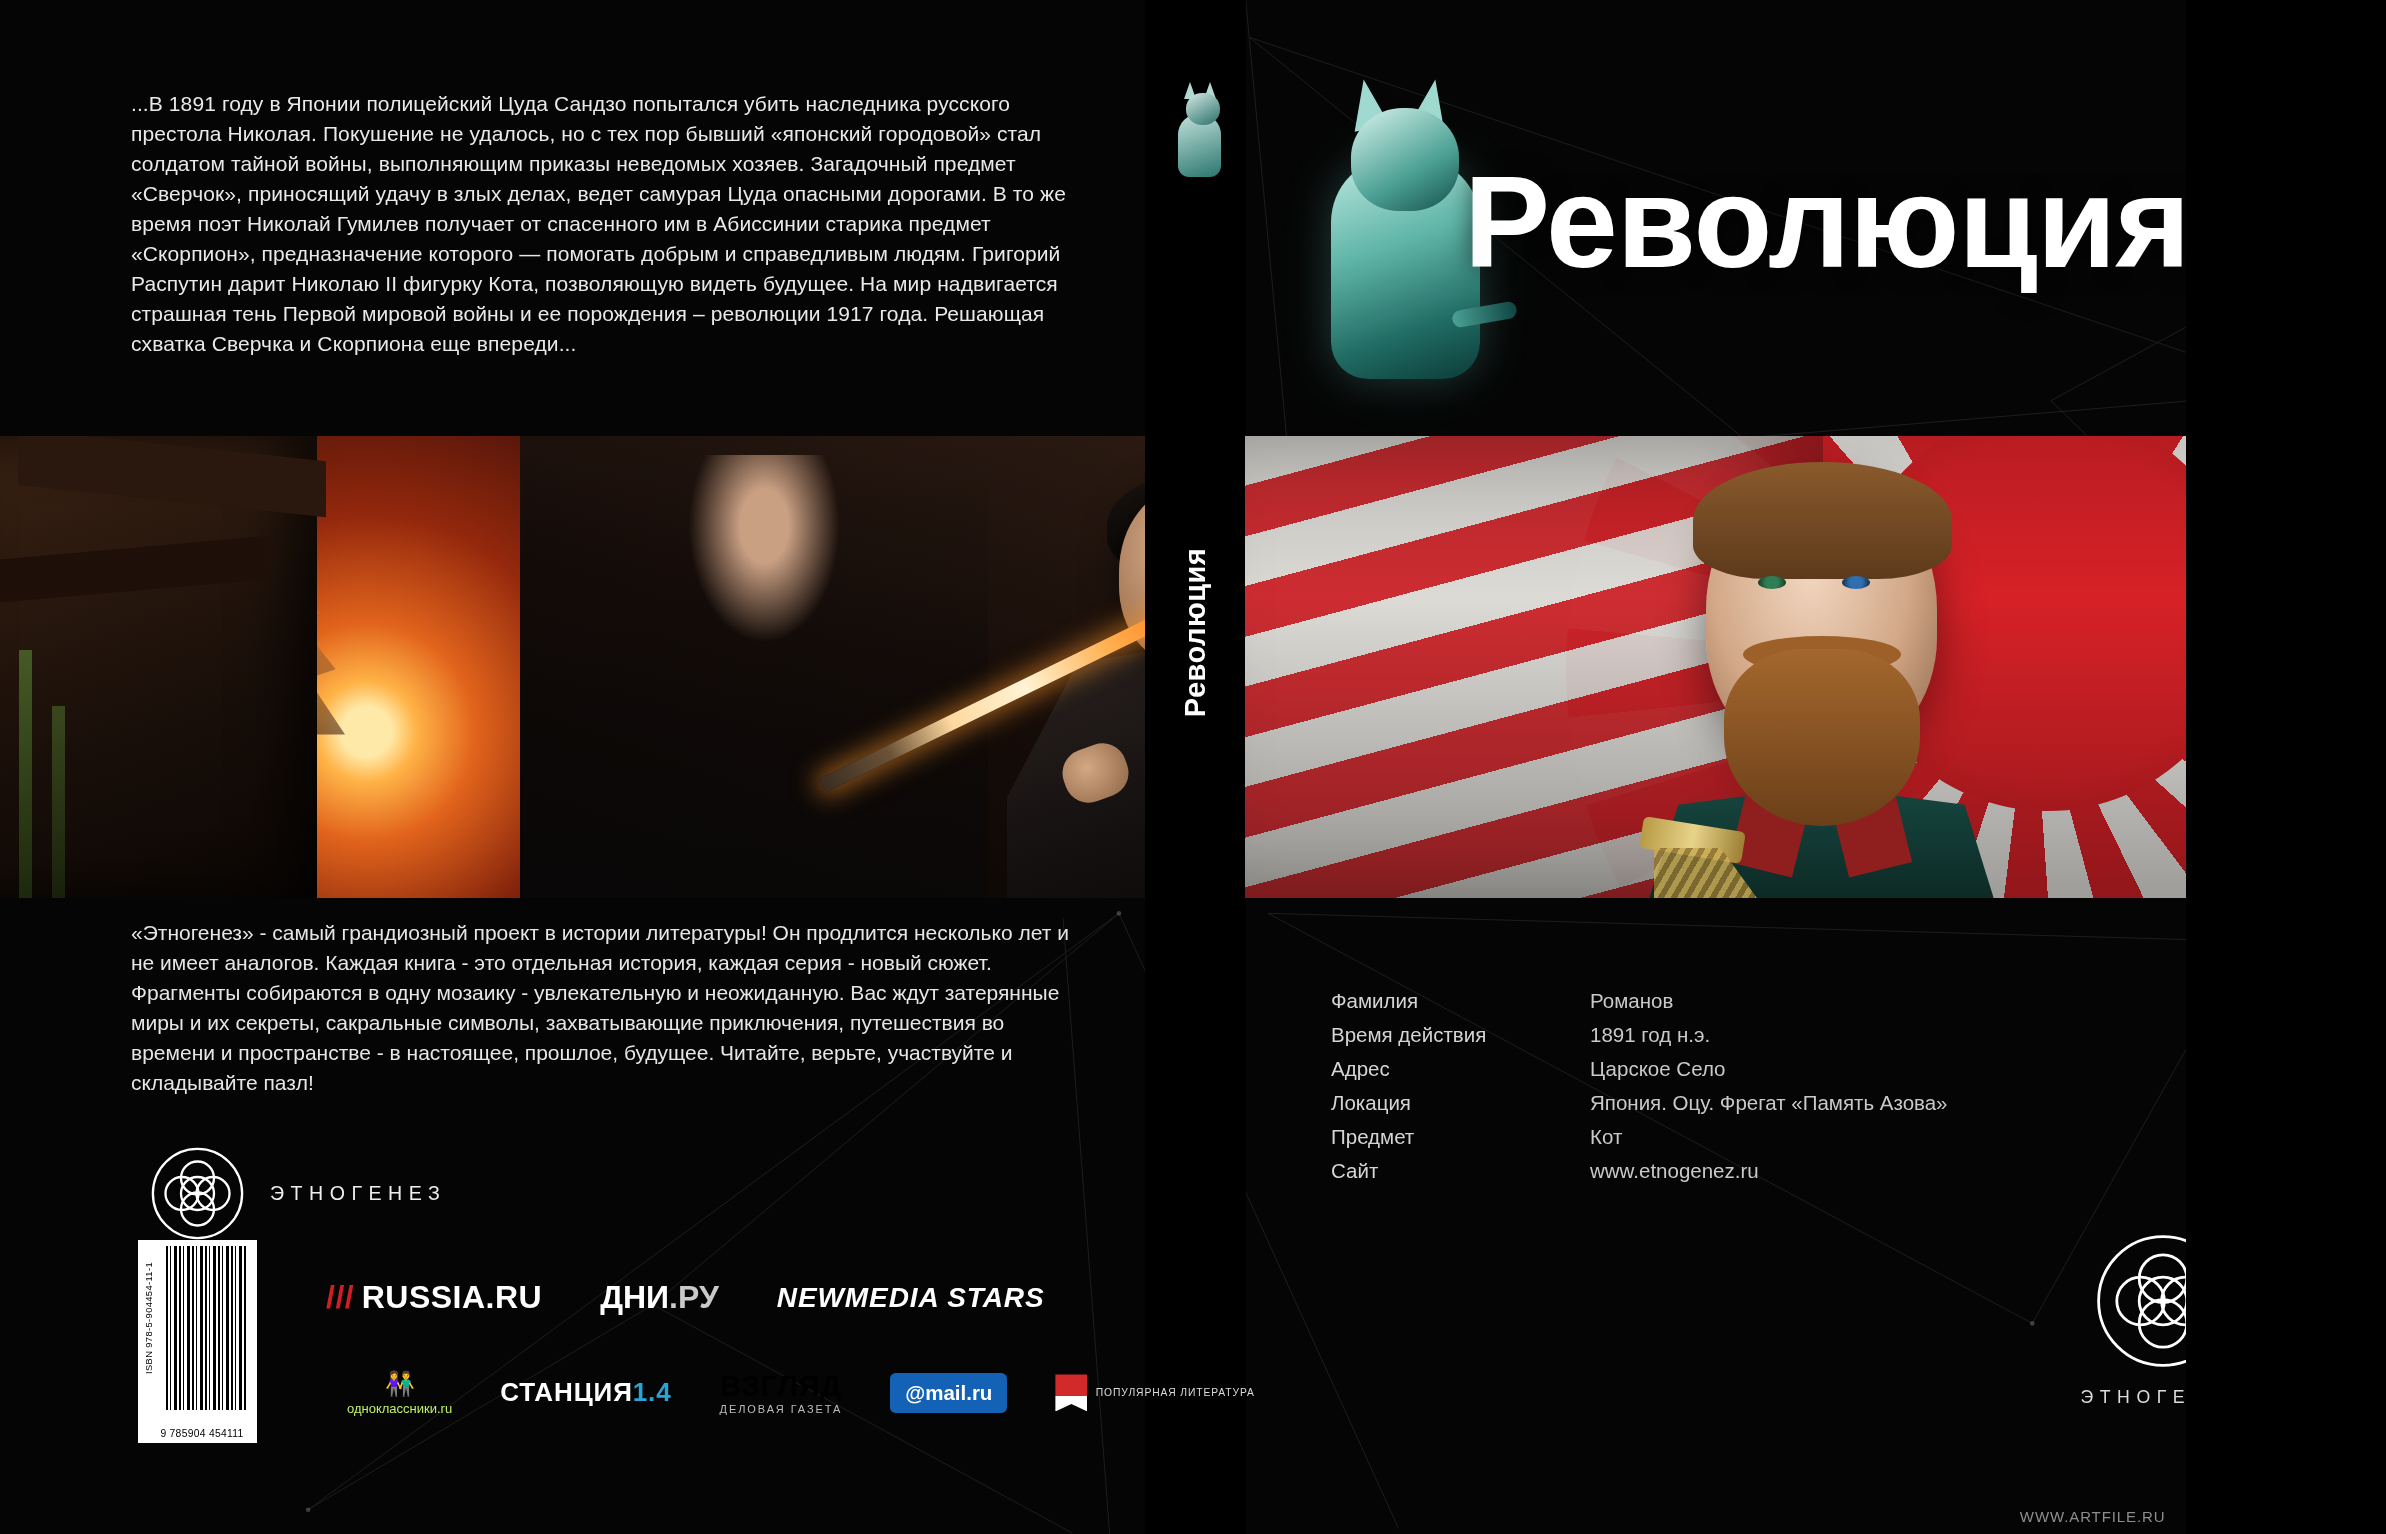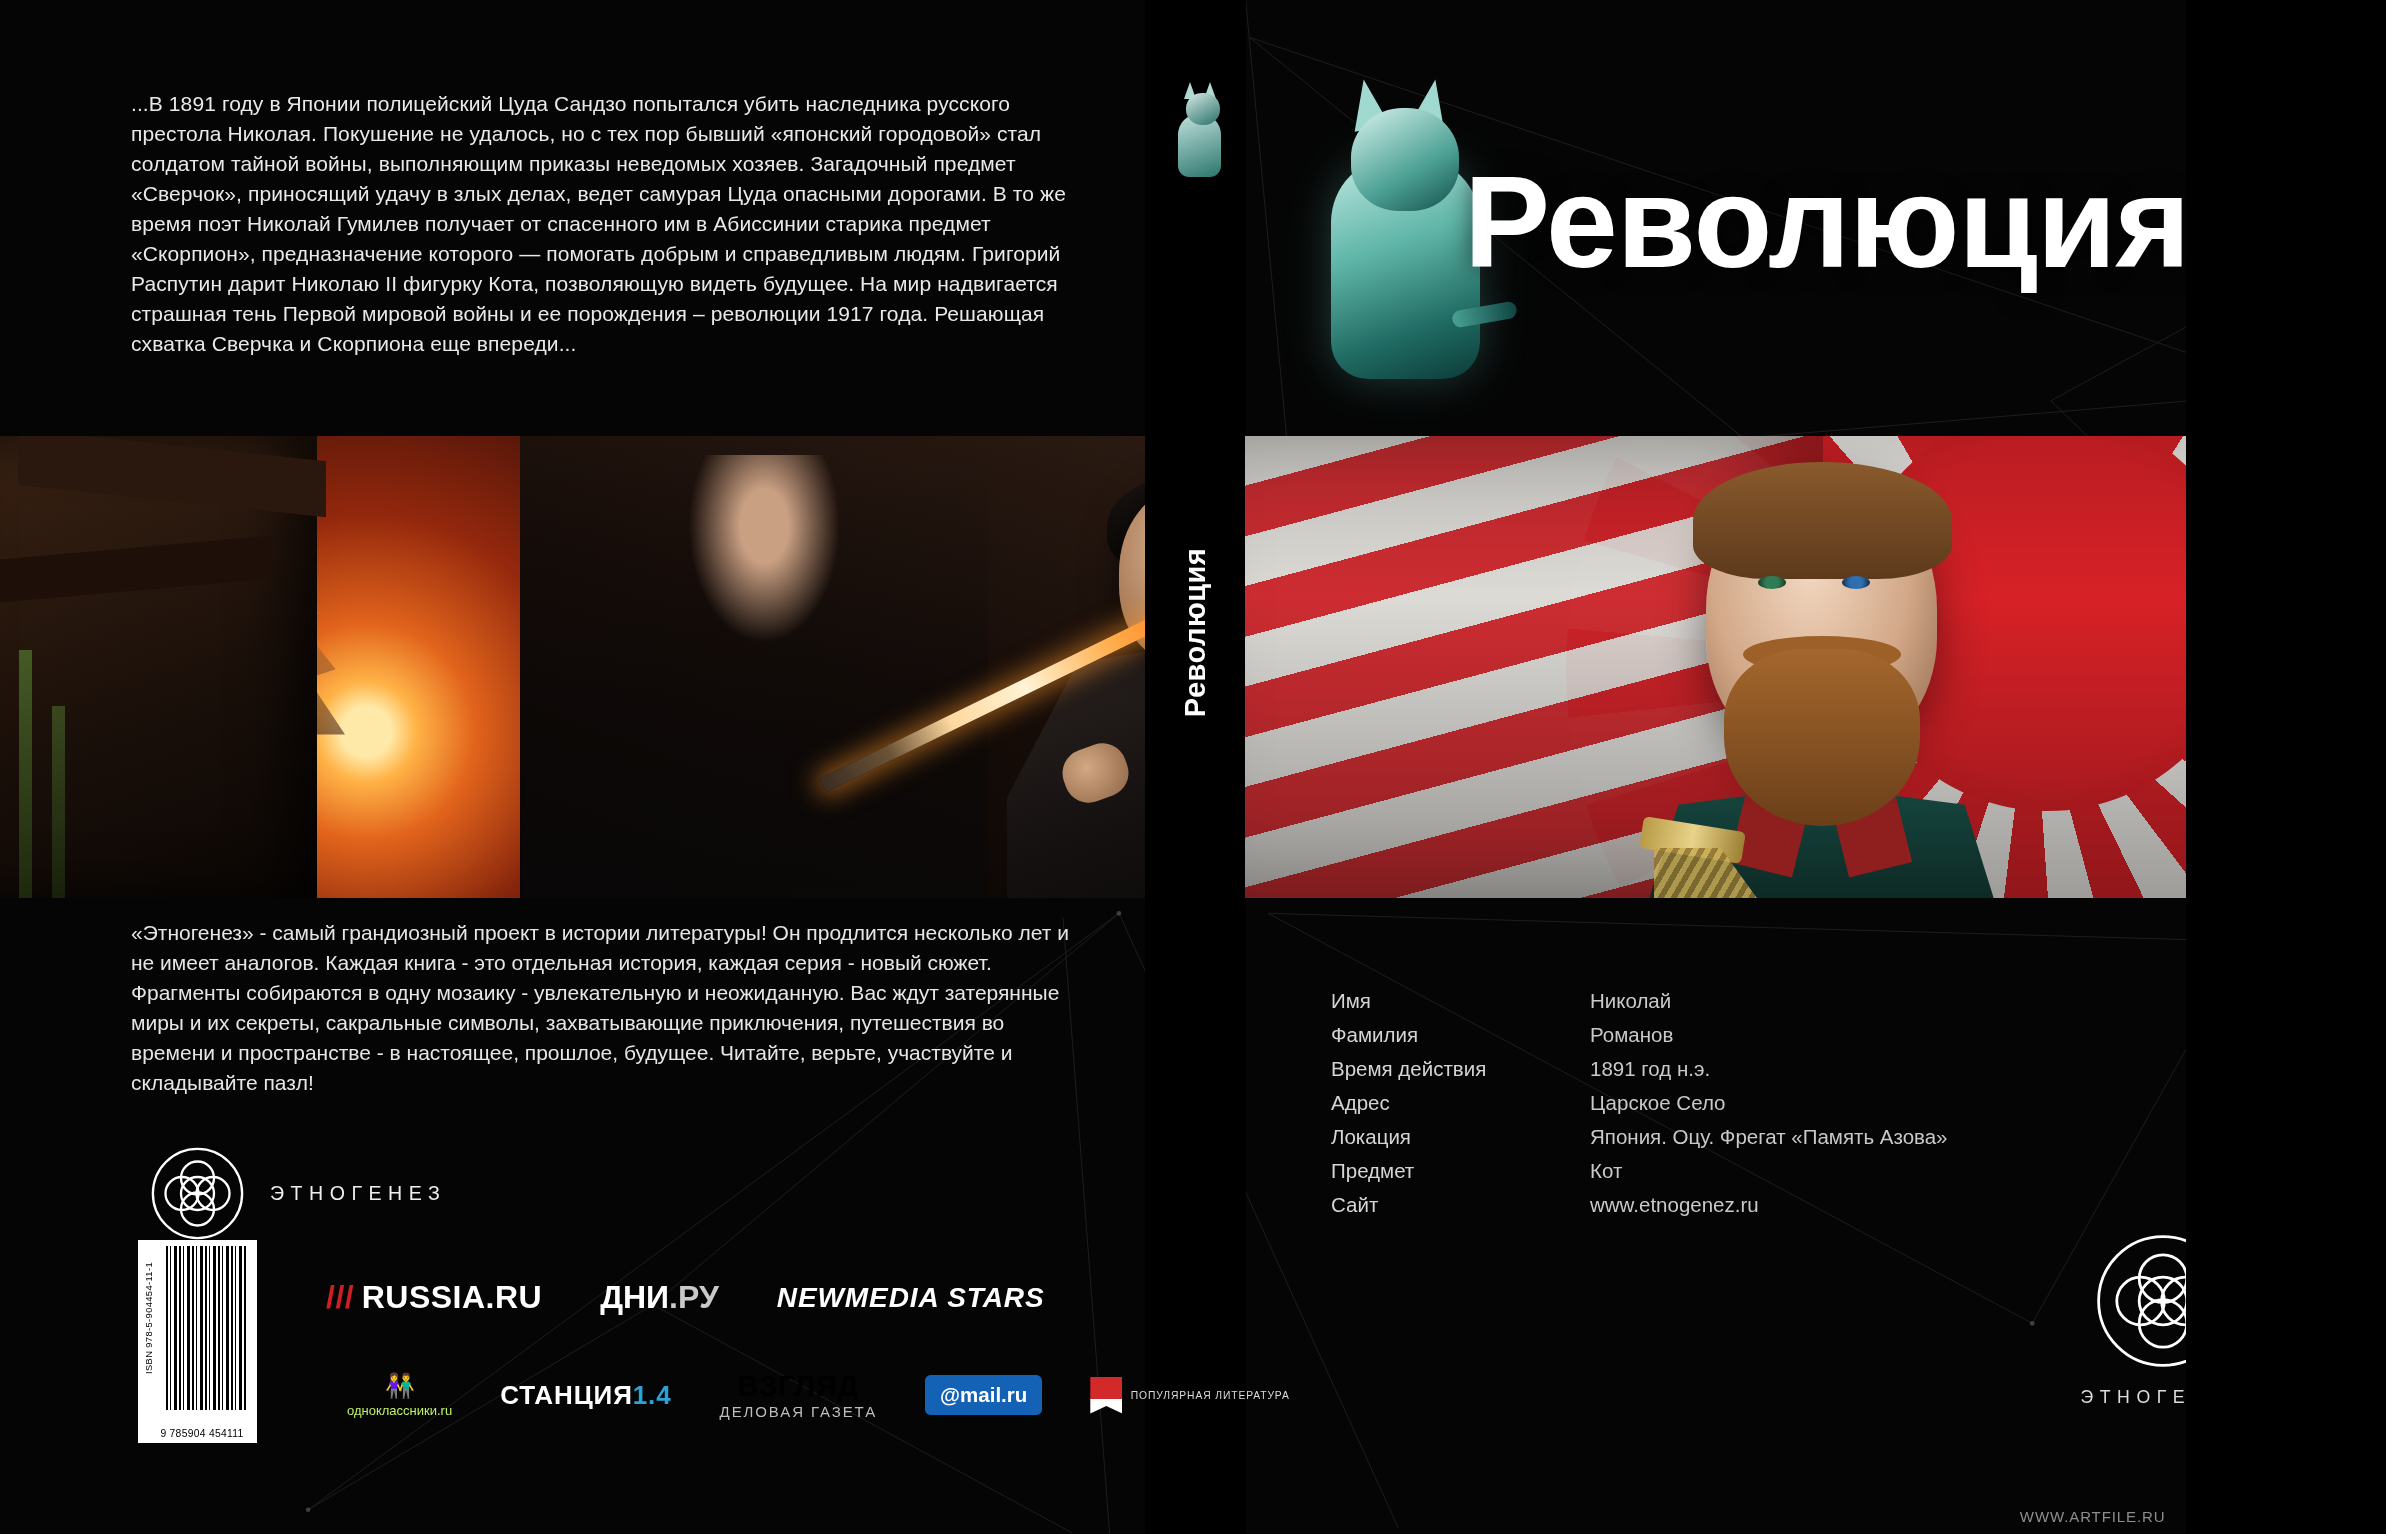--- a/index.html
+++ b/index.html
@@ -215,21 +215,21 @@
   .lg-dni{font-size:32px;font-weight:700;}
   .lg-dni .ru{color:#c9c9c9;}
   .lg-nms{font-size:28px;font-weight:700;font-style:italic;letter-spacing:0.9px;color:#fff;}
   .lg-ok{display:flex;flex-direction:column;align-items:center;}
   .lg-ok .glyphs{font-size:24px;letter-spacing:-1.9px;}
   .lg-ok .t{font-size:13px;color:#bef264;margin-top:2.8px;}
   .lg-stanciya{font-size:26px;font-weight:700;letter-spacing:0.9px;}
   .lg-stanciya .num{color:#2aa3d8;}
   .lg-vzglyad{display:flex;flex-direction:column;align-items:center;}
   .lg-vzglyad .t{font-size:29px;font-weight:700;letter-spacing:0.9px;}
-  .lg-vzglyad .s{font-size:15px;letter-spacing:1.9px;color:#bdbdbd;text-align:center;}
+  .lg-vzglyad .s{font-size:11px;letter-spacing:1.9px;color:#bdbdbd;text-align:center;}
   .lg-mail{background:#1462b5;border-radius:5.6px;padding:8.4px 15px;font-size:20.5px;font-weight:700;color:#fff;}
   .lg-pl{display:flex;align-items:center;gap:8.4px;}
   .lg-pl .flag{width:32px;height:37px;background:linear-gradient(180deg,#d22a2a 60%,#fff 60%);clip-path:polygon(0 0,100% 0,100% 100%,50% 80%,0 100%);}
   .lg-pl .t{font-size:10.3px;line-height:13px;letter-spacing:0.9px;color:#ddd;}
 
   .watermark{
     position:absolute;right:20.5px;bottom:9.3px;color:#8d8d8d;font-size:15px;letter-spacing:0.9px;
   }
 </style>
 </head>
@@ -322,24 +322,20 @@
     <div class="cat-body"></div>
     <div class="cat-tail"></div>
     <div class="cat-ear l"></div>
     <div class="cat-ear r"></div>
     <div class="cat-head"></div>
   </div>
   <div class="main-title">Революция</div>
 
   <div class="specs">
     <div class="row">
-      <div class="k">Имя</div>
-      <div class="v">Николай</div>
-    </div>
-    <div class="row">
       <div class="k">Фамилия</div>
       <div class="v">Романов</div>
     </div>
     <div class="row">
       <div class="k">Время действия</div>
       <div class="v">1891 год н.э.</div>
     </div>
     <div class="row">
       <div class="k">Адрес</div>
       <div class="v">Царское Село</div>

